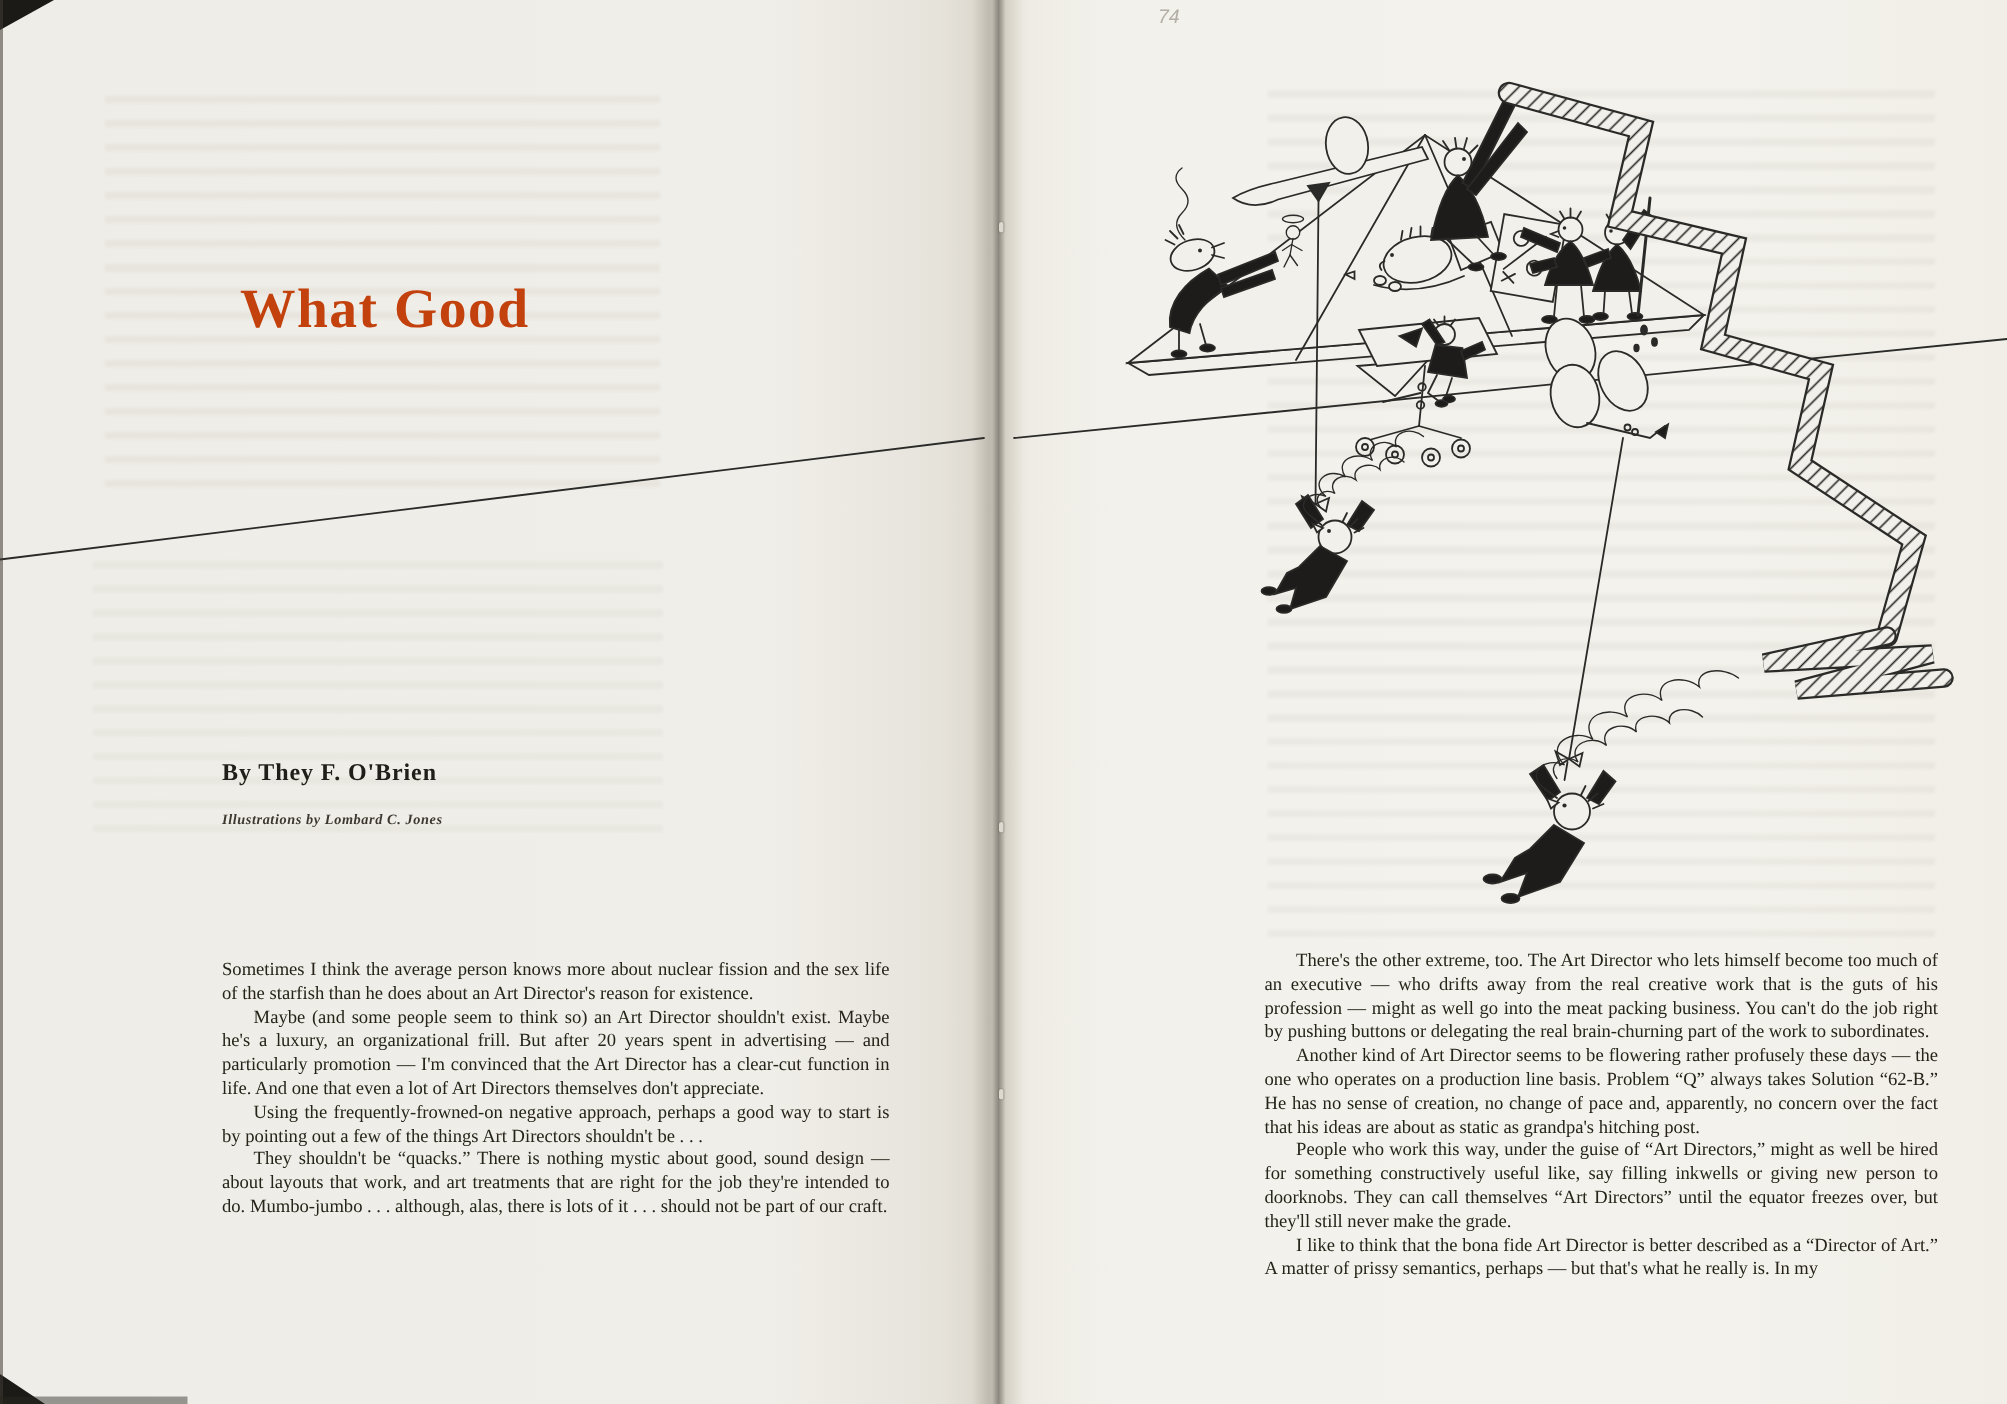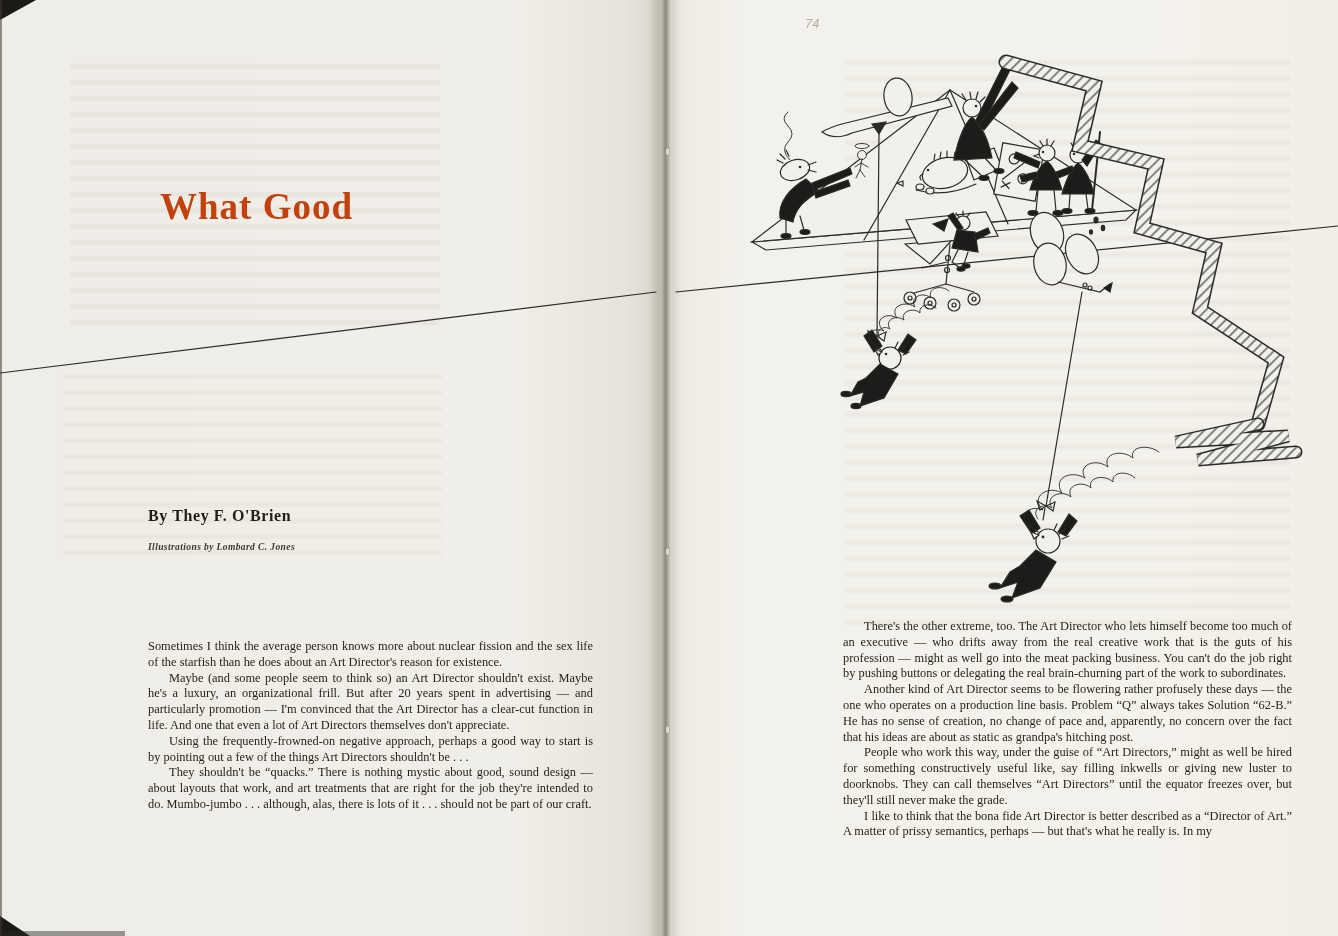--- a/index.html
+++ b/index.html
@@ -11,23 +11,23 @@
     background:linear-gradient(90deg,rgba(70,64,52,0) 0%,rgba(70,64,52,.22) 40%,rgba(35,31,24,.45) 52%,rgba(120,112,98,.15) 66%,rgba(0,0,0,0) 100%);}
   .stitch{position:absolute;left:18px;width:3px;height:7px;background:#ddd9d0;border-radius:2px;box-shadow:0 0 1px #5a5346;}
   .ghost{position:absolute;opacity:.055;background:repeating-linear-gradient(0deg,#5f5948 0 5px,transparent 5px 16px);filter:blur(1.2px);z-index:1;}
   .title{position:absolute;left:160px;top:184px;font:700 37px/46px "Liberation Serif",serif;letter-spacing:1px;color:#c2410c;z-index:2;}
   .byline{position:absolute;left:148px;top:506px;font:700 16px/20px "Liberation Serif",serif;letter-spacing:.6px;color:#201e18;z-index:2;}
   .credit{position:absolute;left:148px;top:541px;font:italic 700 9.5px/12px "Liberation Serif",serif;letter-spacing:.4px;color:#3c382f;z-index:2;text-align:right;}
   .bodytext{position:absolute;z-index:2;}
   .bodytext p{font:12.4px/15.8px "Liberation Serif",serif;text-align:justify;text-indent:1.7em;margin:0;color:#262419;}
   .bodytext p.first{text-indent:0;}
   .body-left{left:148px;top:639px;width:445px;}
-  .body-right{left:843px;top:619px;width:449px;}
+  .body-right{left:843px;top:633px;width:449px;}
   .caption{position:absolute;left:845px;top:901px;font:17px/22px "Liberation Sans",sans-serif;letter-spacing:.2px;color:#121212;z-index:2;}
-  .pagemark{position:absolute;left:772px;top:16px;font:italic 13px "Liberation Sans",sans-serif;color:rgba(115,108,95,.5);z-index:2;margin-left:33px;}
+  .pagemark{position:absolute;left:772px;top:3px;font:italic 13px "Liberation Sans",sans-serif;color:rgba(115,108,95,.5);z-index:2;}
   .art{position:absolute;left:0;top:0;z-index:3;pointer-events:none;}
   .corner{position:absolute;background:#1b1a17;z-index:5;}
   .corner-tl{left:0;top:0;width:36px;height:20px;clip-path:polygon(0 0,100% 0,0 100%);}
   .corner-bl{left:0;top:916px;width:30px;height:20px;clip-path:polygon(0 0,0 100%,100% 100%);}
   .edge-left{position:absolute;left:0;top:0;width:2px;height:936px;background:#3f3b33;opacity:.55;z-index:5;}
   .edge-bottom{position:absolute;left:0;top:931px;width:125px;height:5px;background:#2a2822;opacity:.45;z-index:5;}
 </style>
 </head>
 <body>
 
@@ -51,21 +51,21 @@
   <div class="bodytext body-left">
     <p class="first">Sometimes I think the average person knows more about nuclear fission and the sex life of the starfish than he does about an Art Director's reason for existence.</p>
     <p>Maybe (and some people seem to think so) an Art Director shouldn't exist. Maybe he's a luxury, an organizational frill. But after 20 years spent in advertising — and particularly promotion — I'm convinced that the Art Director has a clear-cut function in life. And one that even a lot of Art Directors themselves don't appreciate.</p>
     <p>Using the frequently-frowned-on negative approach, perhaps a good way to start is by pointing out a few of the things Art Directors shouldn't be . . .</p>
     <p>They shouldn't be “quacks.” There is nothing mystic about good, sound design — about layouts that work, and art treatments that are right for the job they're intended to do. Mumbo-jumbo . . . although, alas, there is lots of it . . . should not be part of our craft.</p>
   </div>
 
   <div class="bodytext body-right">
     <p>There's the other extreme, too. The Art Director who lets himself become too much of an executive — who drifts away from the real creative work that is the guts of his profession — might as well go into the meat packing business. You can't do the job right by pushing buttons or delegating the real brain-churning part of the work to subordinates.</p>
     <p>Another kind of Art Director seems to be flowering rather profusely these days — the one who operates on a production line basis. Problem “Q” always takes Solution “62-B.” He has no sense of creation, no change of pace and, apparently, no concern over the fact that his ideas are about as static as grandpa's hitching post.</p>
-    <p>People who work this way, under the guise of “Art Directors,” might as well be hired for something constructively useful like, say filling inkwells or giving new luster to doorknobs. They can call themselves “Art Directors” until the equator freezes over, but they'll still never make the grade.</p>
+    <p>People who work this way, under the guise of “Art Directors,” might as well be hired for something constructively useful like, say filling inkwells or giving new person to doorknobs. They can call themselves “Art Directors” until the equator freezes over, but they'll still never make the grade.</p>
     <p>I like to think that the bona fide Art Director is better described as a “Director of Art.” A matter of prissy semantics, perhaps — but that's what he really is. In my</p>
   </div>
 
   <div class="pagemark">74</div>
 
   <svg class="art" width="1338" height="936" viewBox="0 0 1338 936">
     <defs>
       <pattern id="hb" width="7" height="7" patternUnits="userSpaceOnUse" patternTransform="rotate(45)">
         <rect width="7" height="7" fill="#f2f0ea"></rect>
         <line x1="1" y1="0" x2="1" y2="7" stroke="#2a2a28" stroke-width="1.1"></line>

